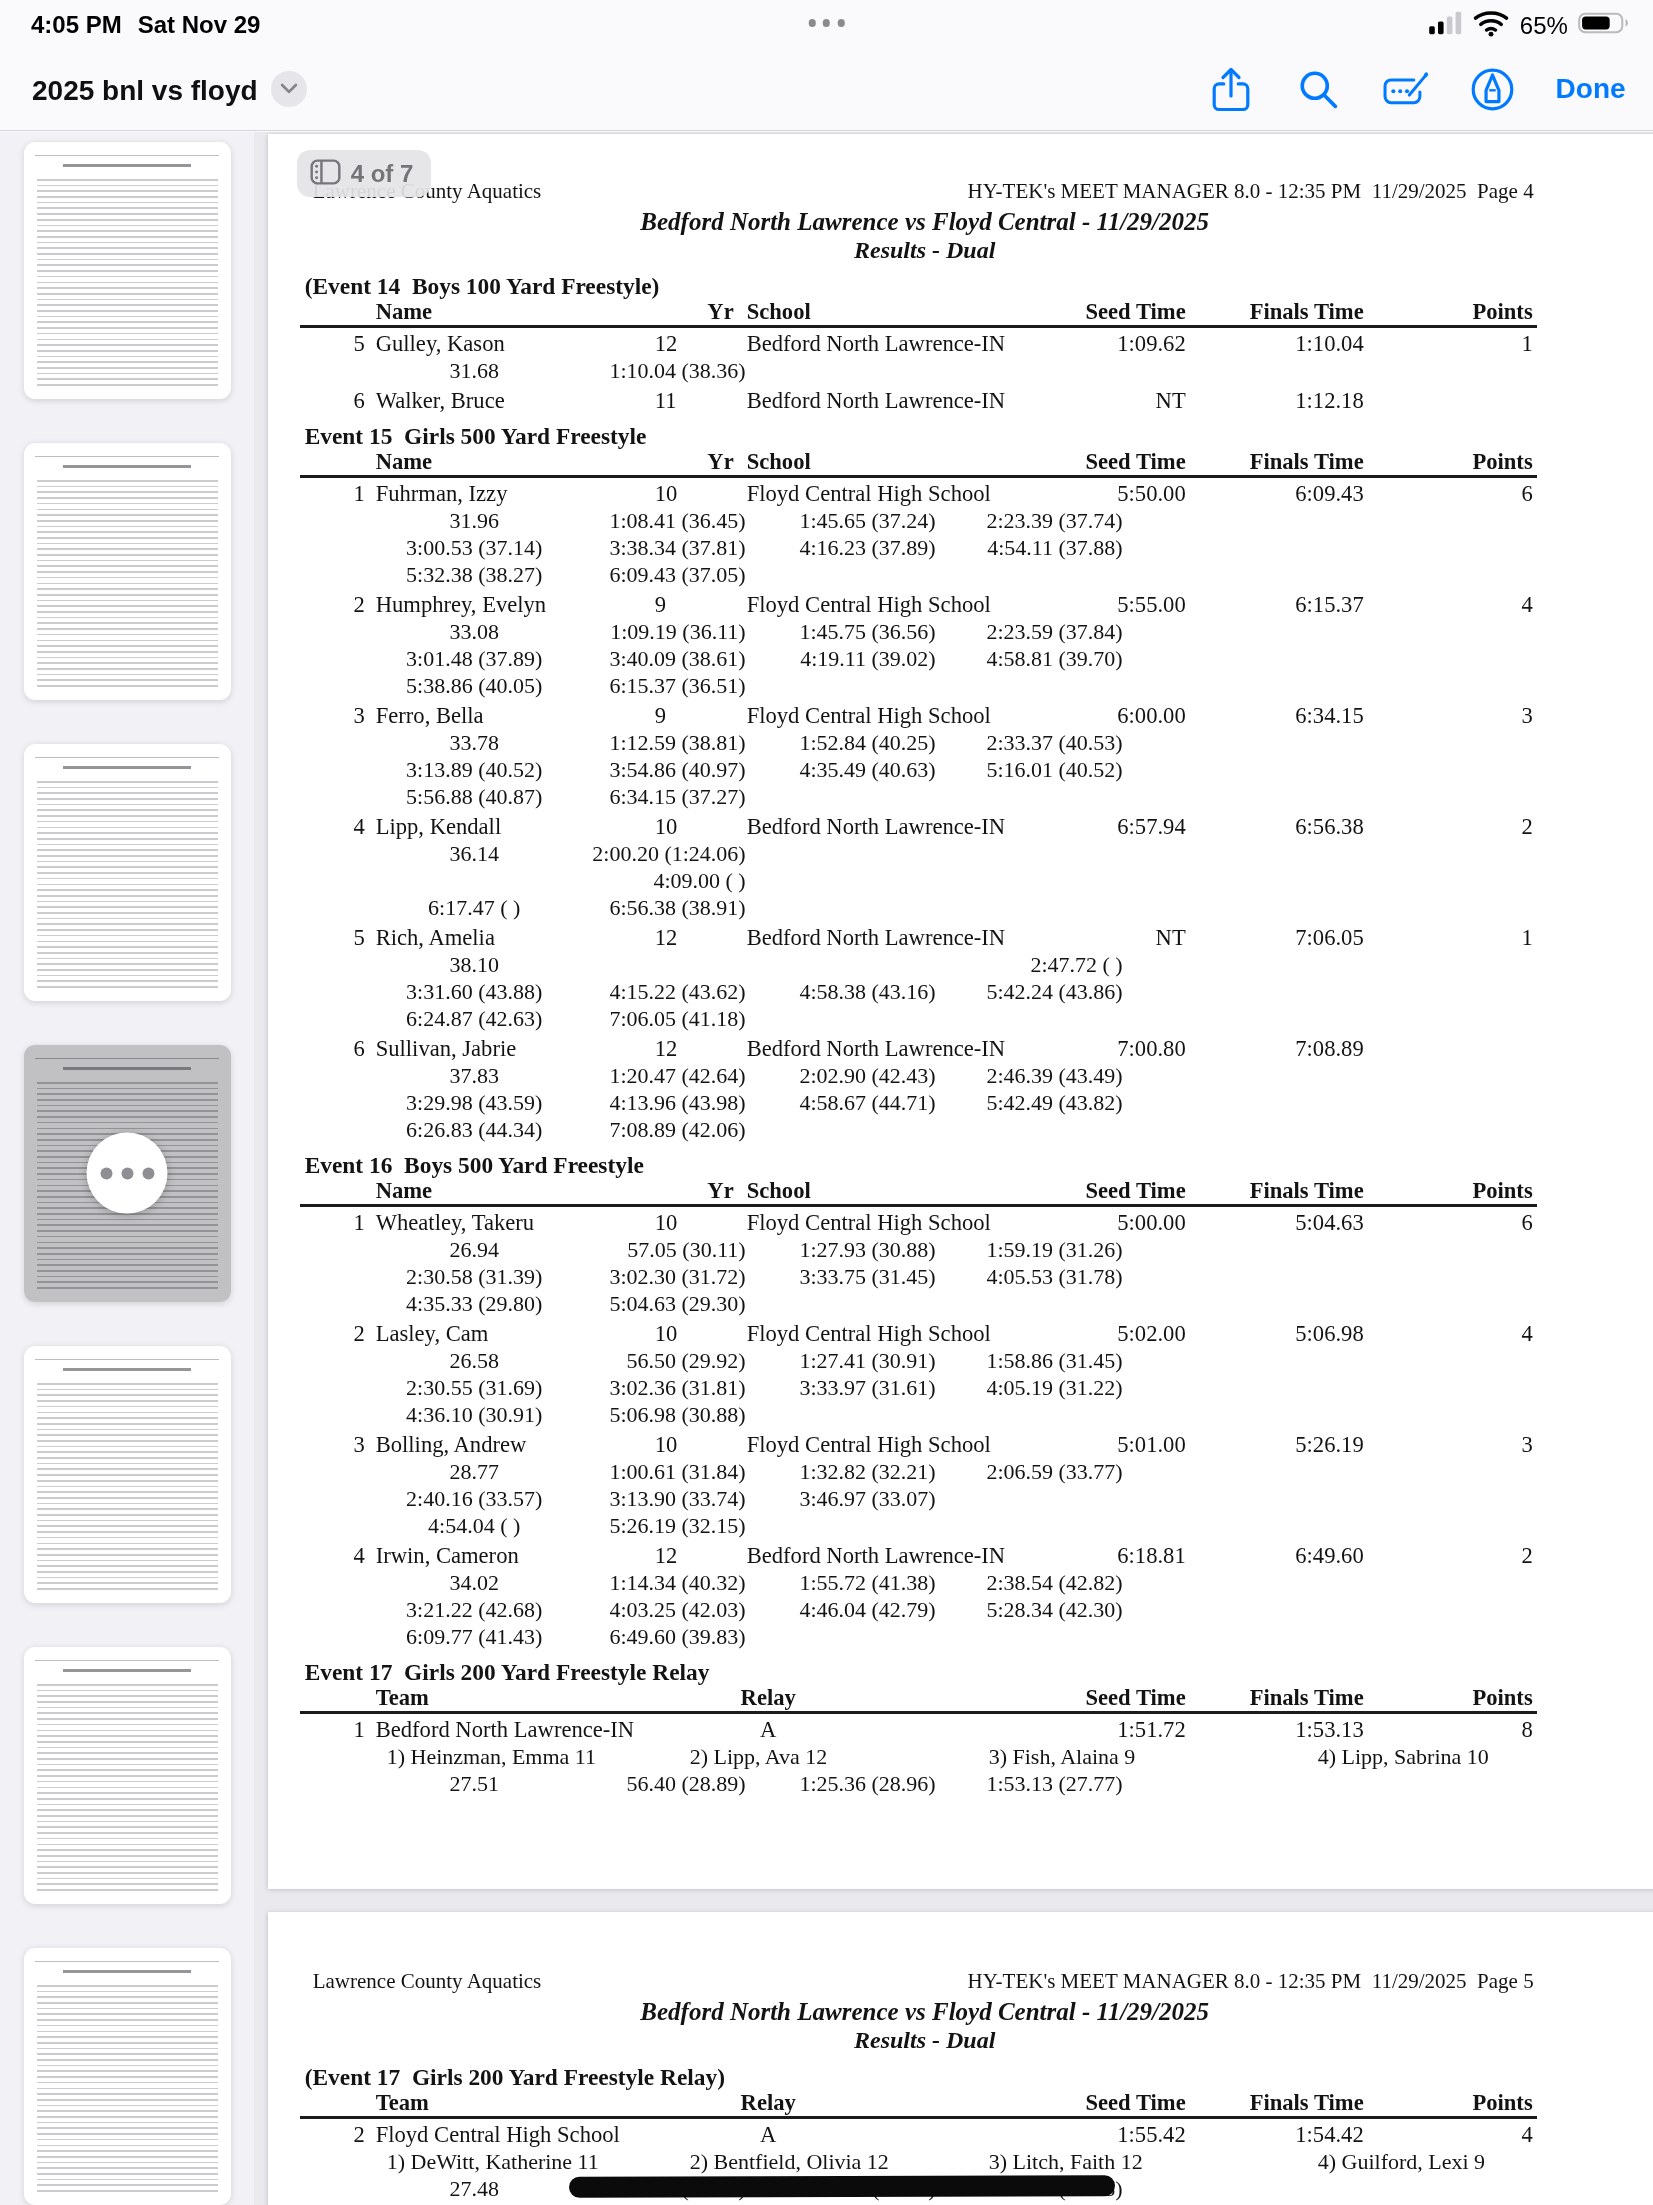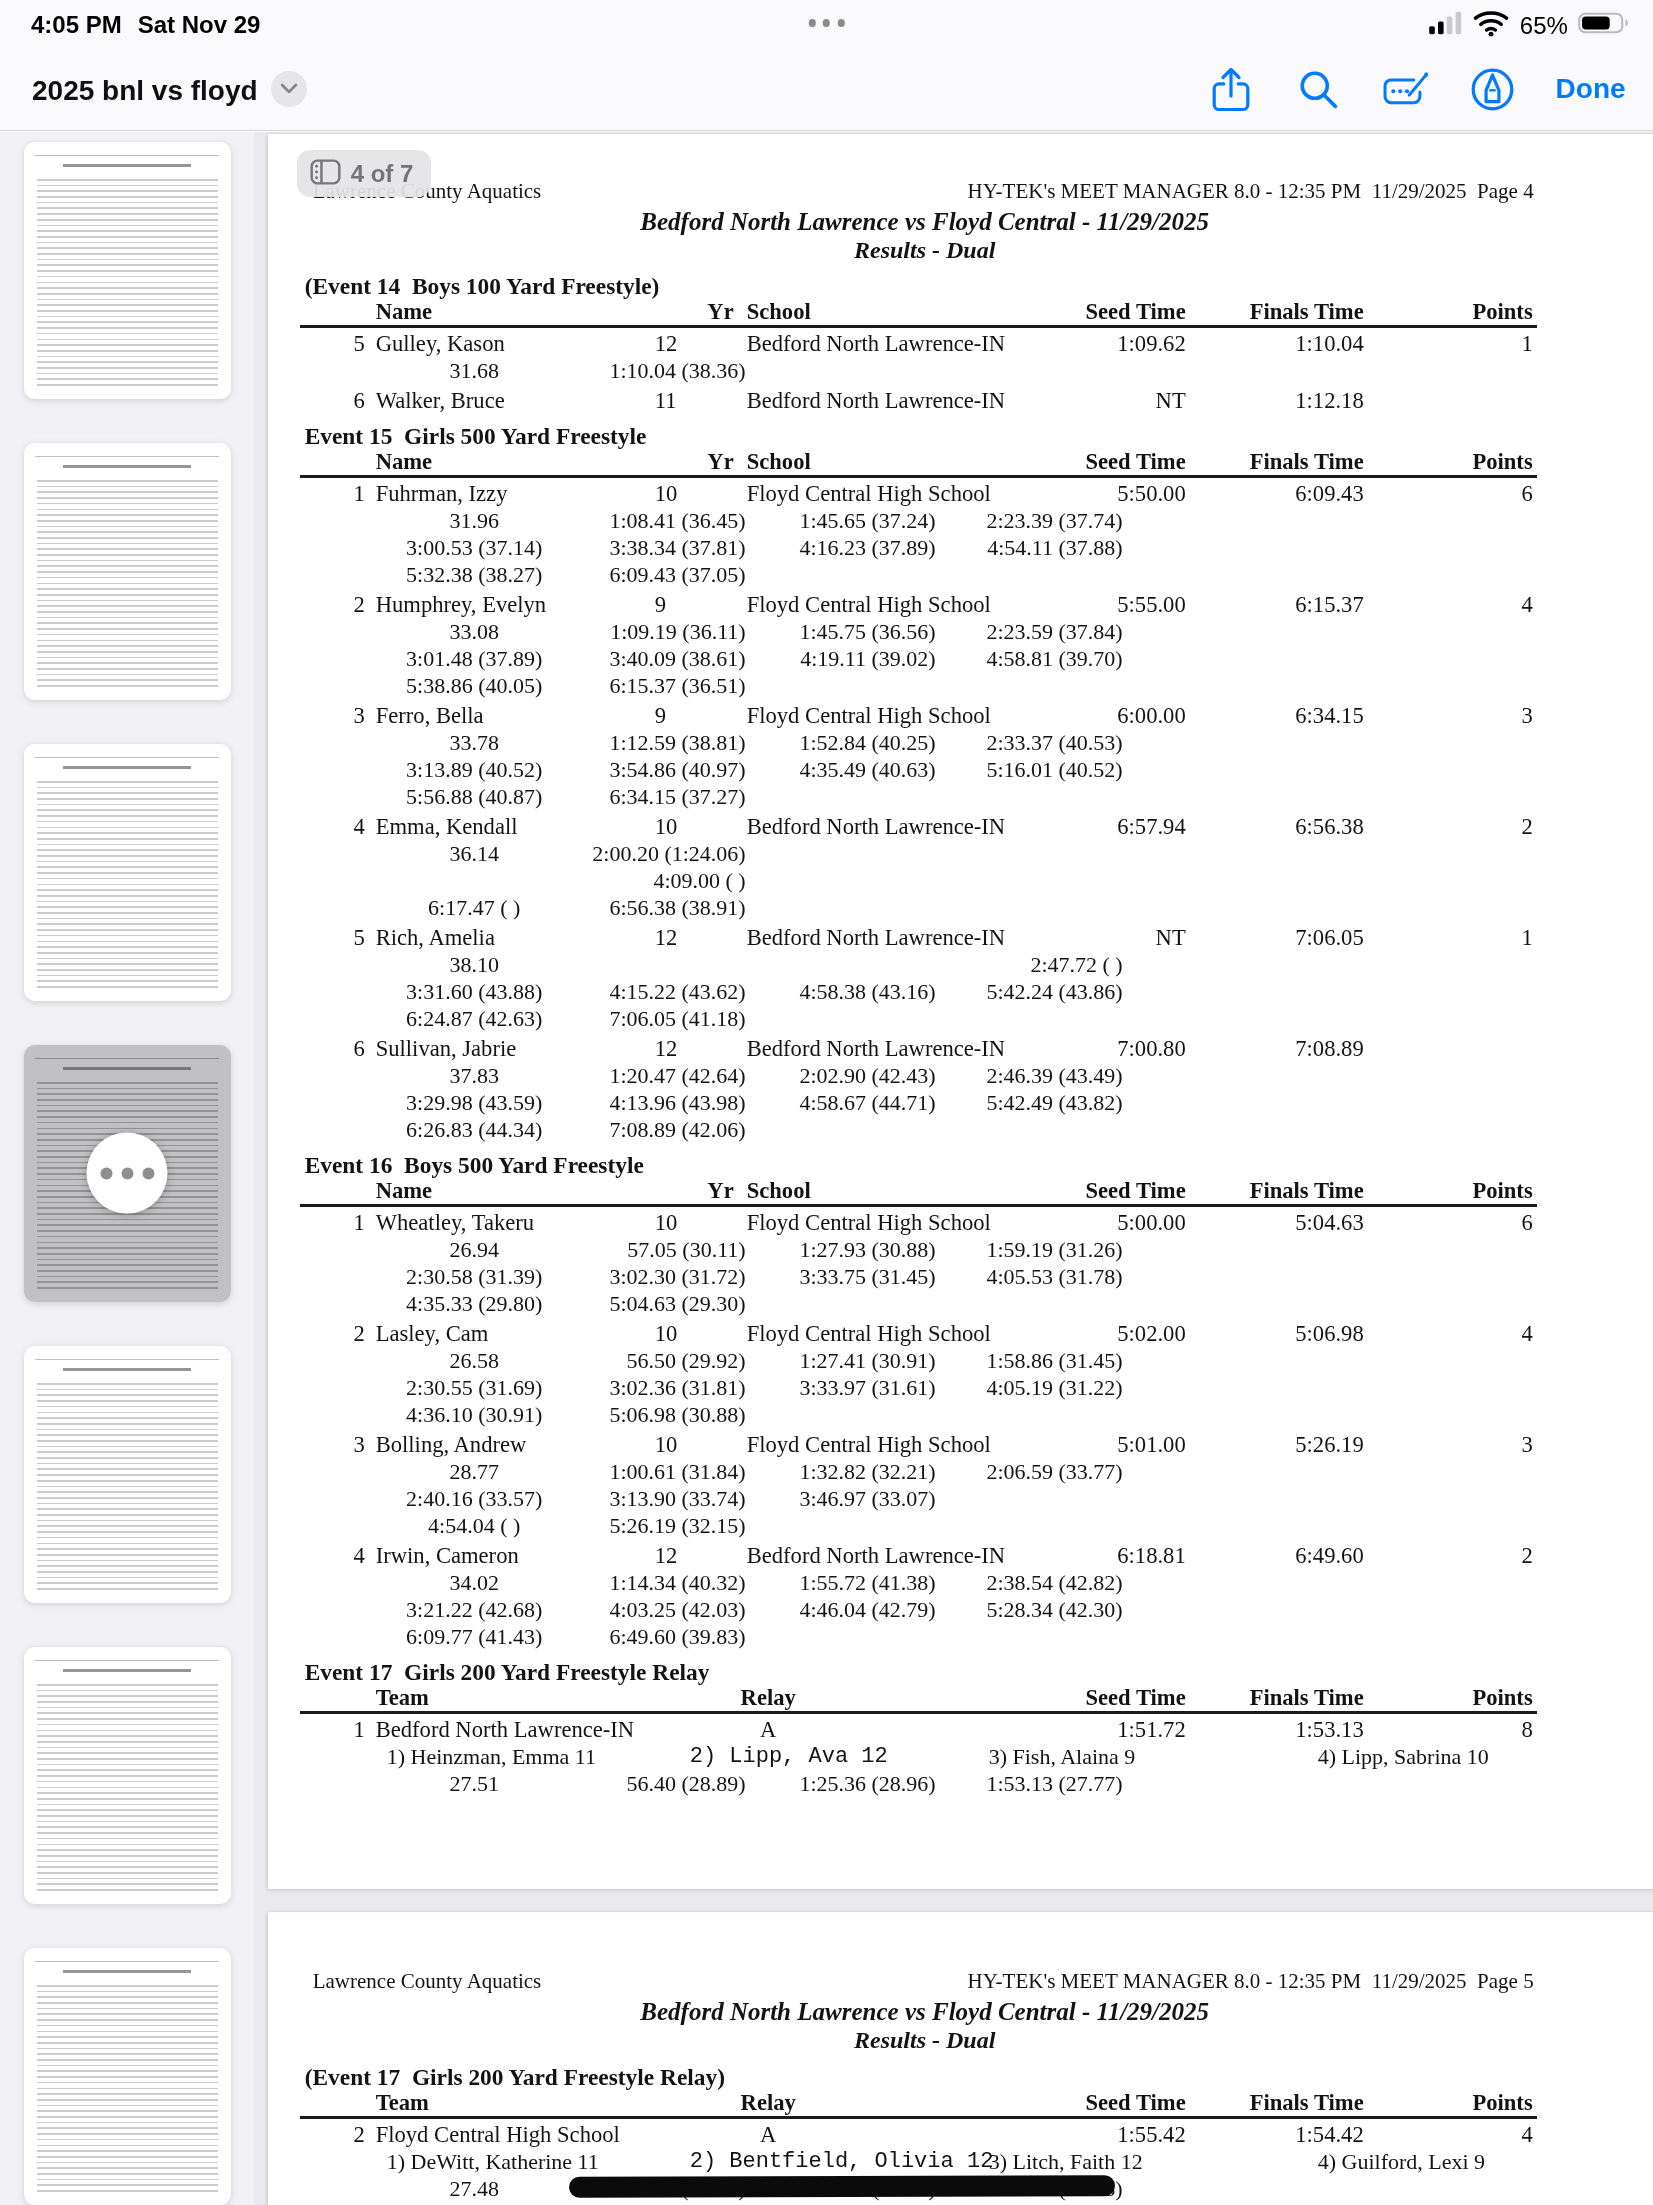--- a/index.html
+++ b/index.html
@@ -75,21 +75,21 @@
   .c-seed{left:757px;width:161px;text-align:right;}
   .c-finals{left:935px;width:161px;text-align:right;}
   .c-points{left:1104px;width:161px;text-align:right;}
 
   .splits,.sw{position:relative;height:27px;line-height:28px;font-size:22px;}
   .splits span,.sw span{position:absolute;white-space:pre;}
   .sp0{left:126px;width:161px;text-align:center;}
   .sp1{left:317px;width:161px;text-align:right;}
   .sp2{left:507px;width:161px;text-align:right;}
   .sp3{left:694px;width:161px;text-align:right;}
-  .sw0{left:119px;} .sw1{left:422px;font-family:Liberation Mono, monospace;} .sw2{left:721px;} .sw3{left:1050px;}
+  .sw0{left:119px;} .sw1{left:422px;} .sw2{left:721px;} .sw3{left:1050px;}
 
   .redact{position:absolute;left:301px;top:1.6px;width:546px;height:21px;background:#0b0b0c;border-radius:10.5px;transform:rotate(-.15deg);}
 
   
   .pill{position:absolute;left:297px;top:150px;height:47px;padding:0 18px 0 13px;background:rgba(228,228,231,.93);
         border-radius:13px;display:flex;align-items:center;gap:9.7px;z-index:6;}
   .pill-label{font-size:24px;font-weight:600;color:#737378;}
 </style>
 </head>
 <body>
@@ -359,21 +359,21 @@
             <span class="sp1">3:54.86 (40.97)</span>
             <span class="sp2">4:35.49 (40.63)</span>
             <span class="sp3">5:16.01 (40.52)</span>
           </div>
           <div class="splits">
             <span class="sp0">5:56.88 (40.87)</span>
             <span class="sp1">6:34.15 (37.27)</span>
           </div>
           <div class="row">
             <span class="c-place">4</span>
-            <span class="c-name">Emma, Kendall</span>
+            <span class="c-name">Lipp, Kendall</span>
             <span class="c-yr">10</span>
             <span class="c-school">Bedford North Lawrence-IN</span>
             <span class="c-seed">6:57.94</span>
             <span class="c-finals">6:56.38</span>
             <span class="c-points">2</span>
           </div>
           <div class="splits">
             <span class="sp0">36.14</span>
             <span class="sp1">2:00.20 (1:24.06)</span>
           </div>

